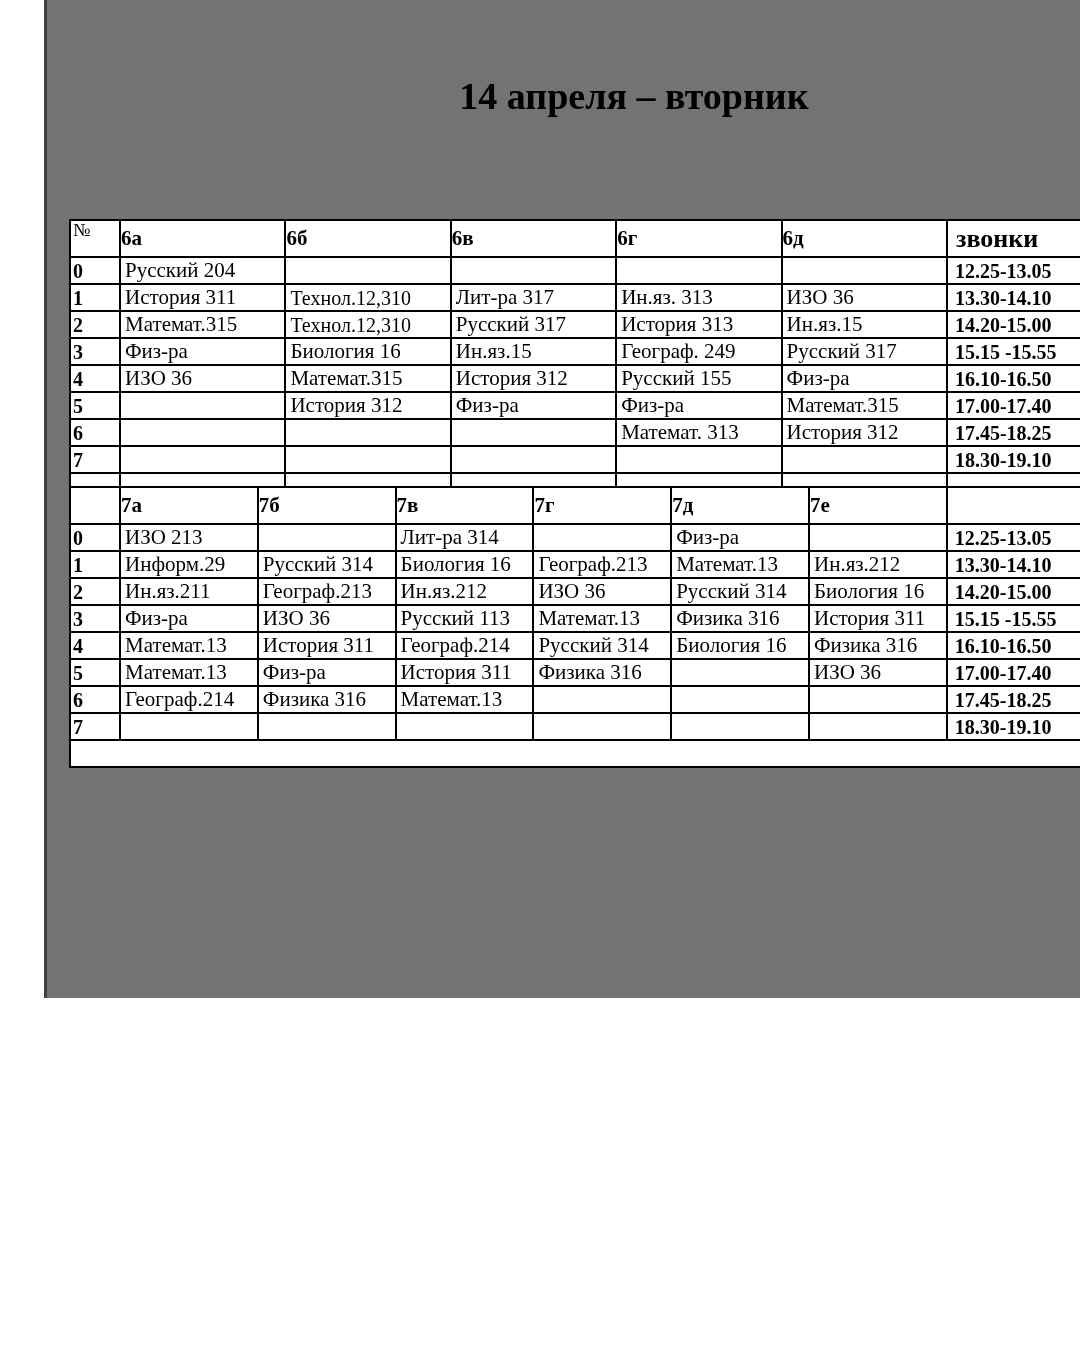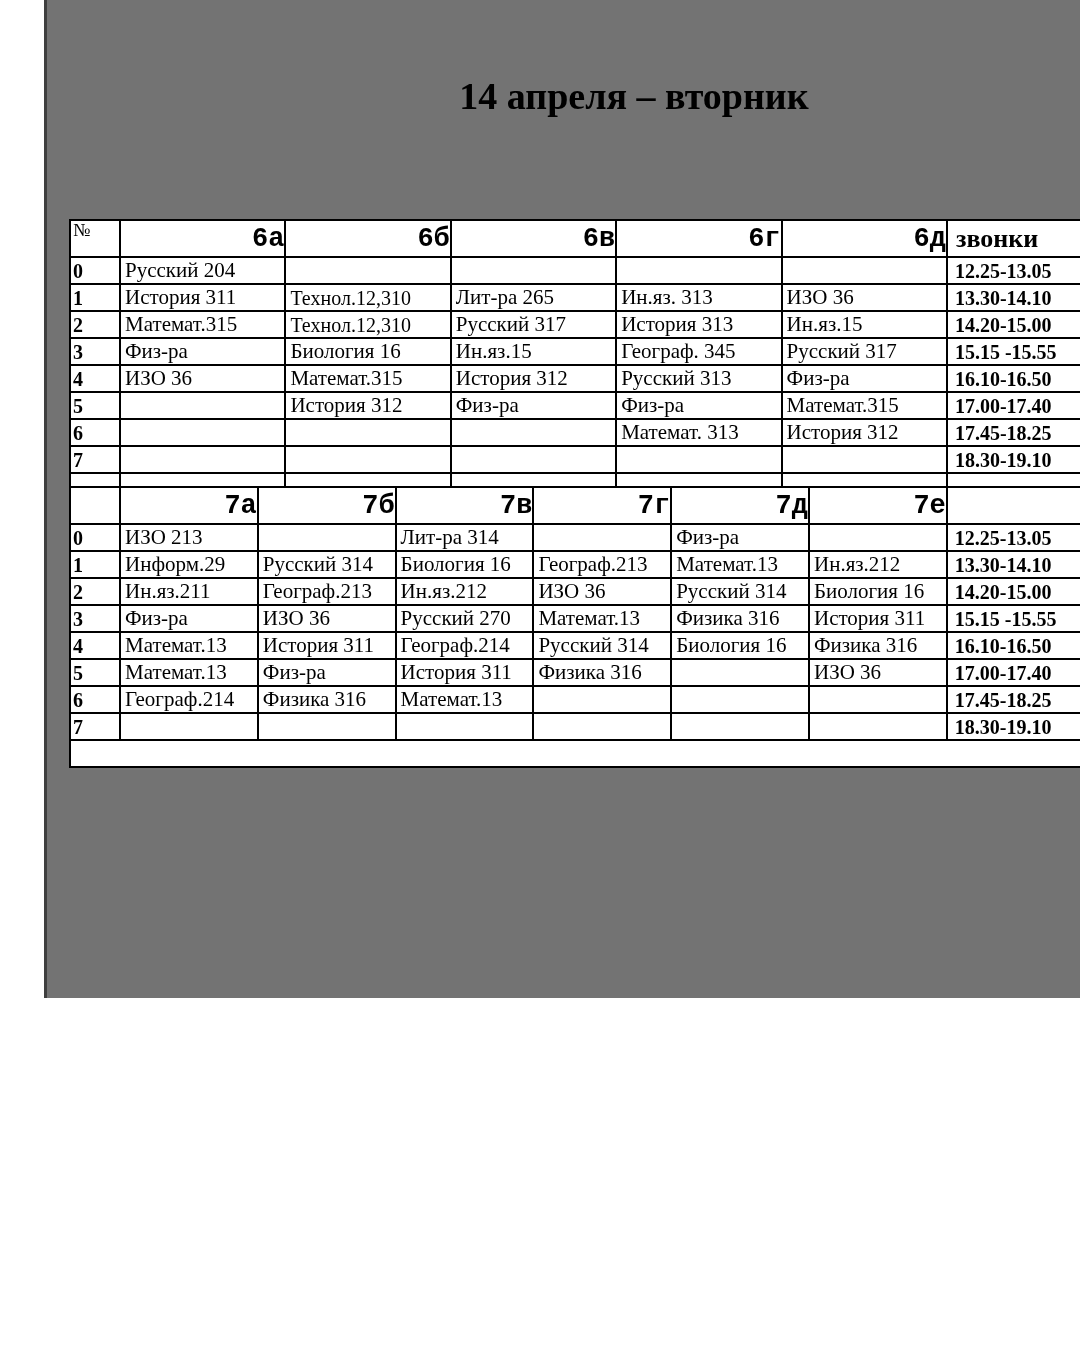--- a/index.html
+++ b/index.html
@@ -29,21 +29,21 @@
 
   .schedule th, .schedule td {
     border:2px solid #000;
     overflow:hidden; white-space:nowrap;
     vertical-align:middle;
   }
   .schedule thead tr { height:37px; }
   .schedule tbody tr { height:27px; }
 
   th.numhead   { font-size:18px; font-weight:normal; text-align:left; vertical-align:top; padding-left:2px; line-height:18px; }
-  th.clshead   { font-size:27px; font-weight:bold; text-align:right;font-family:Liberation Mono, monospace; }
+  th.clshead   { font-size:21px; font-weight:bold; text-align:left; }
   th.bellshead { font-size:26px; font-weight:bold; text-align:left; padding-left:8px; }
 
   td.num    { font-size:20px; font-weight:bold; text-align:left; padding-left:2px; line-height:1; }
   td.lesson { font-size:21px; padding-left:4px; line-height:1; }
   td.lesson.small { font-size:20px; }
   td.time   { font-size:20px; font-weight:bold; padding-left:7px; line-height:1; }
   td.footer-merged { height:25px; }
 </style>
 </head>
 <body>
@@ -84,49 +84,49 @@
           <td class="lesson"></td>
           <td class="lesson"></td>
           <td class="lesson"></td>
           <td class="lesson"></td>
           <td class="time">12.25-13.05</td>
         </tr>
         <tr>
           <td class="num">1</td>
           <td class="lesson">История 311</td>
           <td class="lesson small">Технол.12,310</td>
-          <td class="lesson">Лит-ра 265</td>
+          <td class="lesson">Лит-ра 317</td>
           <td class="lesson">Ин.яз. 313</td>
           <td class="lesson">ИЗО 36</td>
           <td class="time">13.30-14.10</td>
         </tr>
         <tr>
           <td class="num">2</td>
           <td class="lesson">Математ.315</td>
           <td class="lesson small">Технол.12,310</td>
           <td class="lesson">Русский 317</td>
           <td class="lesson">История 313</td>
           <td class="lesson">Ин.яз.15</td>
           <td class="time">14.20-15.00</td>
         </tr>
         <tr>
           <td class="num">3</td>
           <td class="lesson">Физ-ра</td>
           <td class="lesson">Биология 16</td>
           <td class="lesson">Ин.яз.15</td>
-          <td class="lesson">Географ. 345</td>
+          <td class="lesson">Географ. 249</td>
           <td class="lesson">Русский 317</td>
           <td class="time">15.15 -15.55</td>
         </tr>
         <tr>
           <td class="num">4</td>
           <td class="lesson">ИЗО 36</td>
           <td class="lesson">Математ.315</td>
           <td class="lesson">История 312</td>
-          <td class="lesson">Русский 313</td>
+          <td class="lesson">Русский 155</td>
           <td class="lesson">Физ-ра</td>
           <td class="time">16.10-16.50</td>
         </tr>
         <tr>
           <td class="num">5</td>
           <td class="lesson"></td>
           <td class="lesson">История 312</td>
           <td class="lesson">Физ-ра</td>
           <td class="lesson">Физ-ра</td>
           <td class="lesson">Математ.315</td>
@@ -212,21 +212,21 @@
           <td class="lesson">Ин.яз.212</td>
           <td class="lesson">ИЗО 36</td>
           <td class="lesson">Русский 314</td>
           <td class="lesson">Биология 16</td>
           <td class="time">14.20-15.00</td>
         </tr>
         <tr>
           <td class="num">3</td>
           <td class="lesson">Физ-ра</td>
           <td class="lesson">ИЗО 36</td>
-          <td class="lesson">Русский 270</td>
+          <td class="lesson">Русский 113</td>
           <td class="lesson">Математ.13</td>
           <td class="lesson">Физика 316</td>
           <td class="lesson">История 311</td>
           <td class="time">15.15 -15.55</td>
         </tr>
         <tr>
           <td class="num">4</td>
           <td class="lesson">Математ.13</td>
           <td class="lesson">История 311</td>
           <td class="lesson">Географ.214</td>

